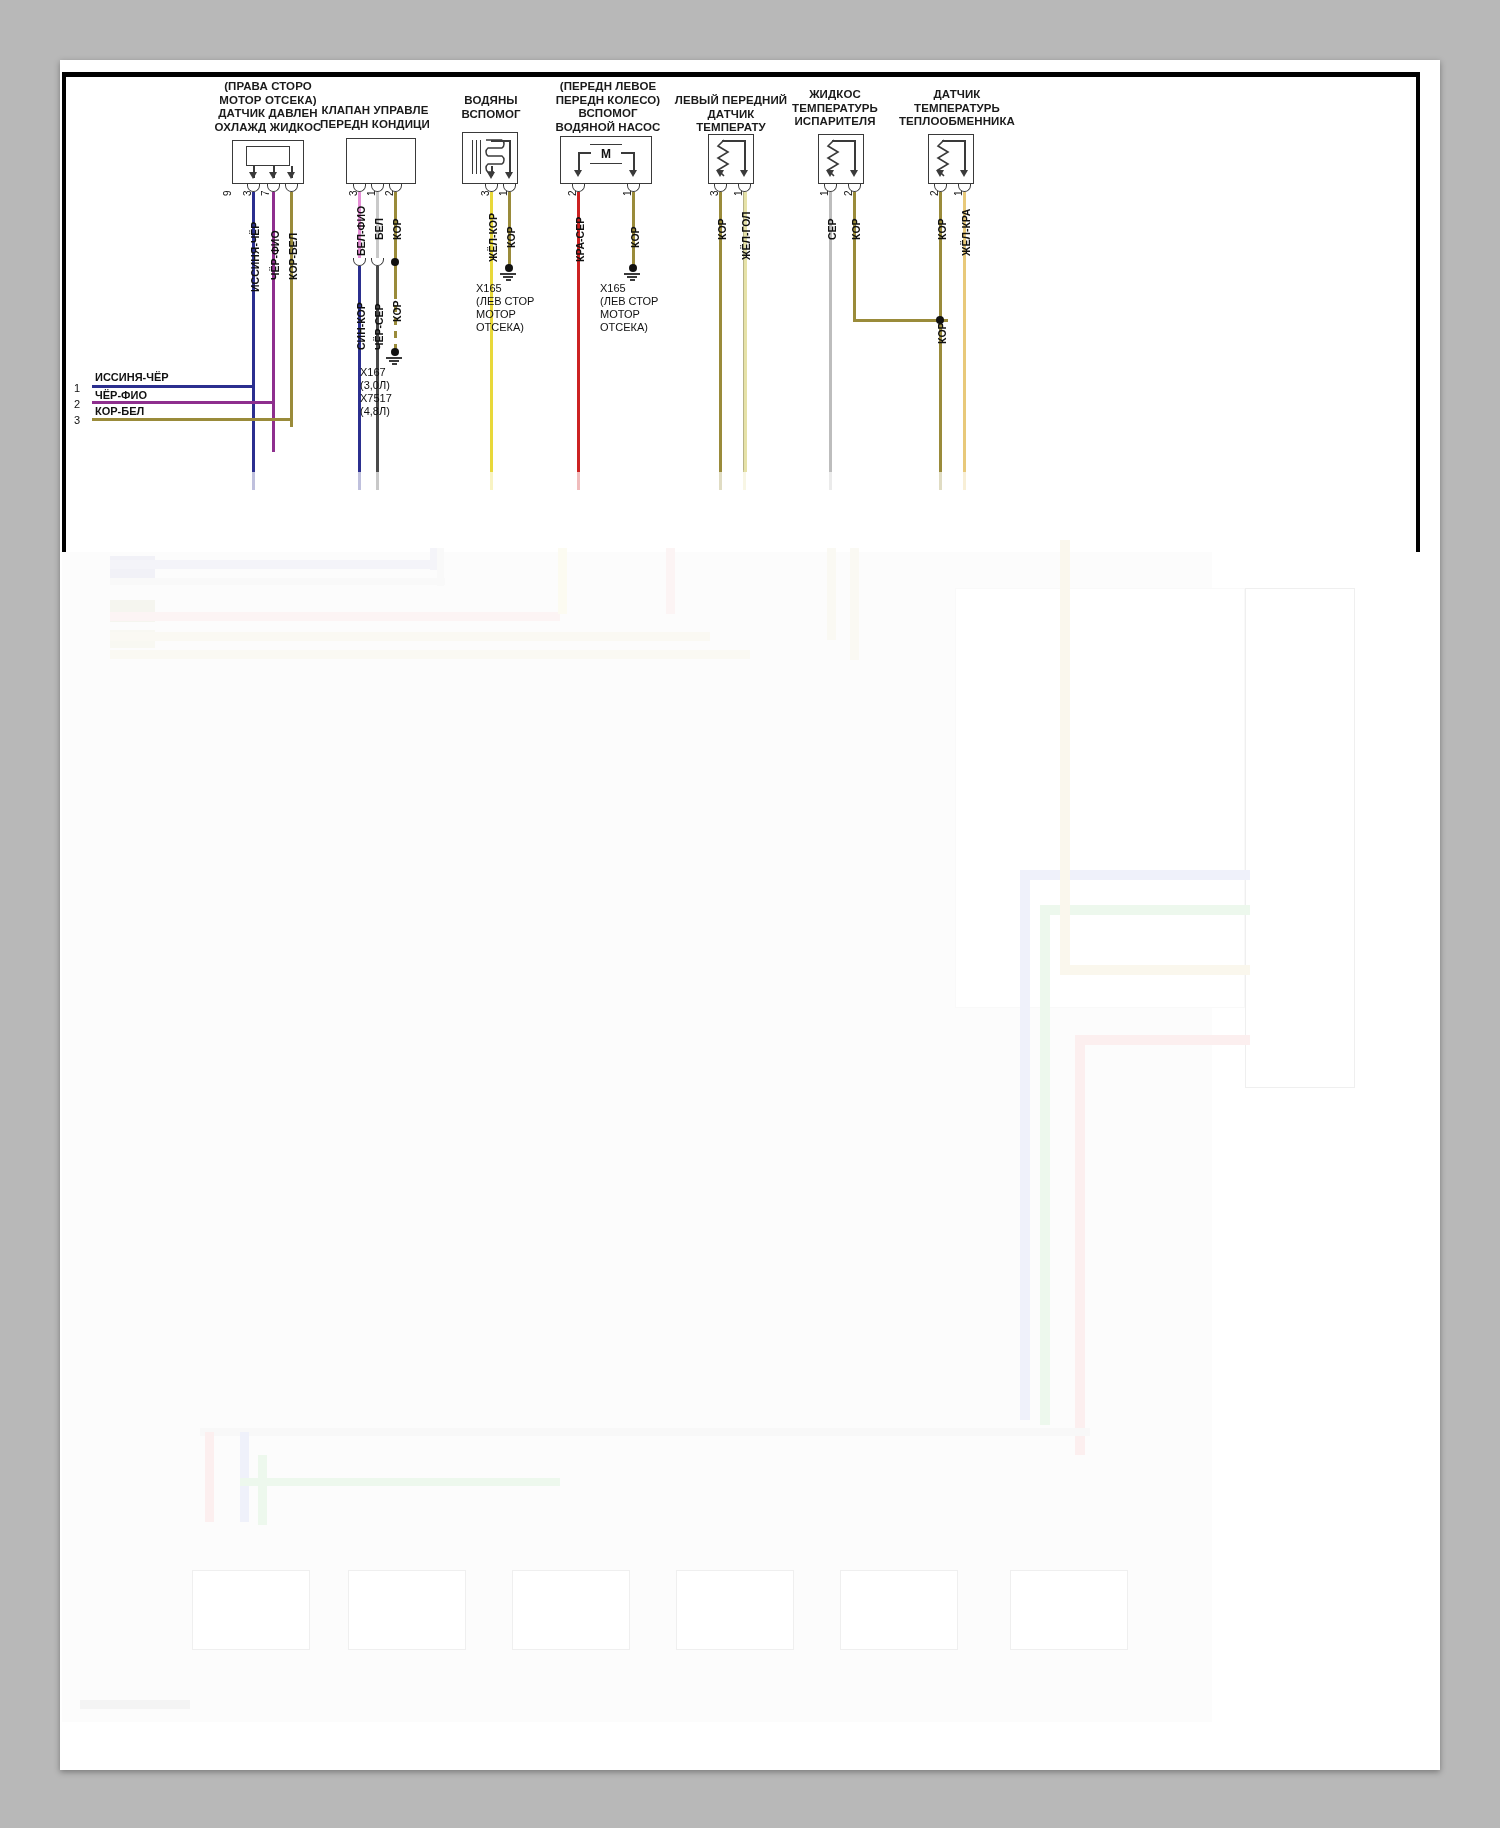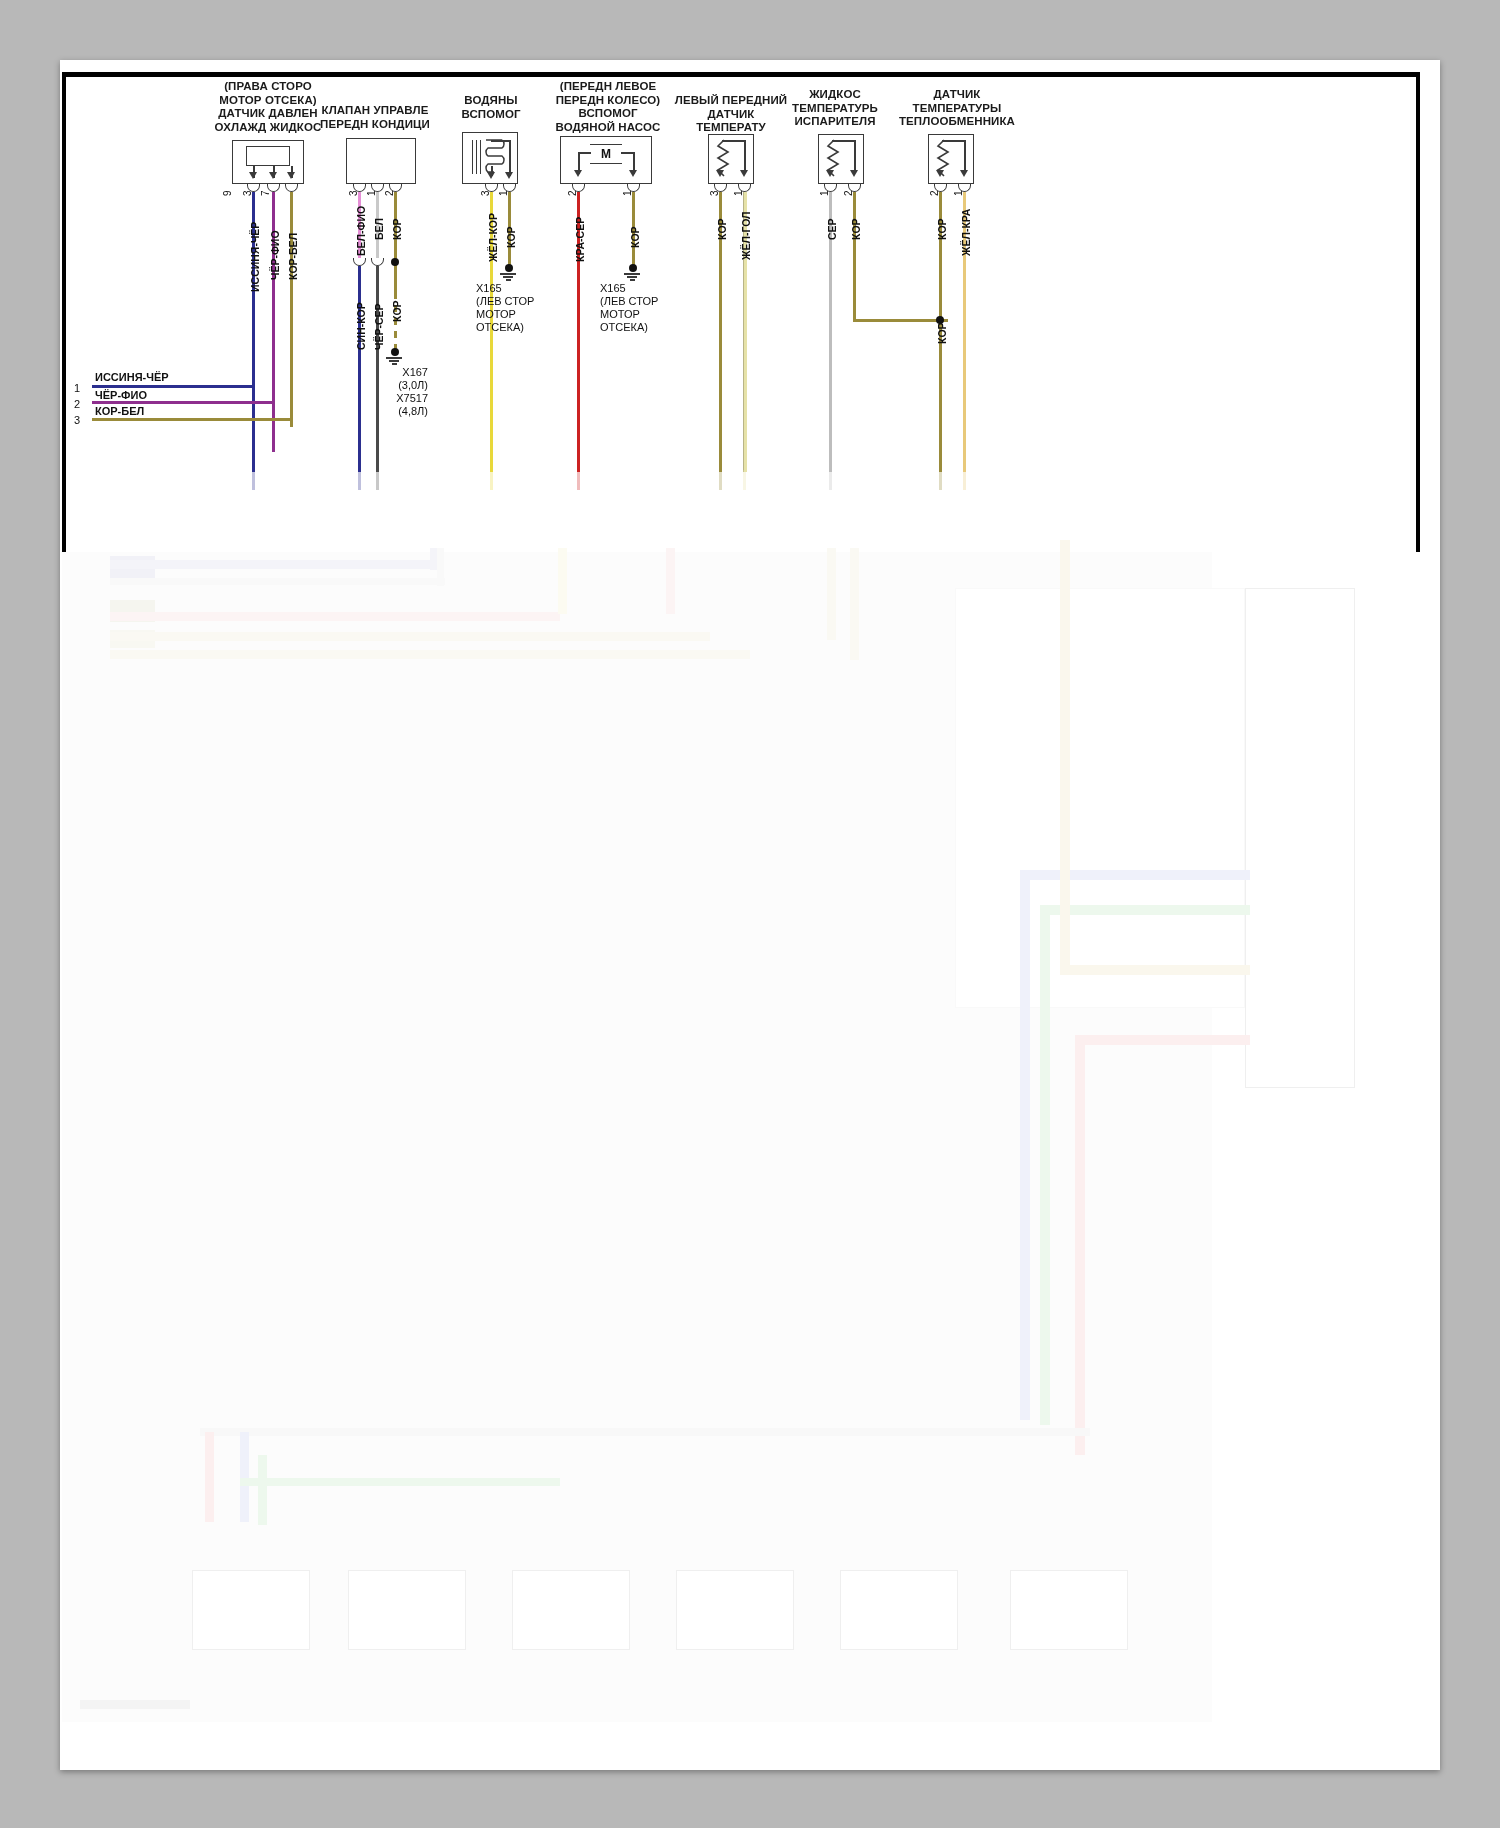--- a/index.html
+++ b/index.html
@@ -13,21 +13,21 @@
             box-sizing:border-box;background:transparent;}
   .comp-title{position:absolute;text-align:center;font-size:11.5px;font-weight:bold;color:#1a1a1a;
               line-height:13.5px;letter-spacing:.1px;white-space:pre-line;}
   .box{position:absolute;border:1.6px solid #3a3a3a;background:#fff;box-sizing:border-box;}
   .innerbox{position:absolute;border:1.4px solid #3a3a3a;background:#fff;box-sizing:border-box;}
   .vwire{position:absolute;width:3px;}
   .vlabel{position:absolute;font-size:10.5px;font-weight:bold;color:#111;
           transform:rotate(-90deg);transform-origin:left top;white-space:nowrap;}
   .pinnum{position:absolute;font-size:10px;color:#111;transform:rotate(-90deg);
           transform-origin:left top;white-space:nowrap;}
-  .gndlabel{position:absolute;font-size:11px;color:#111;text-align:right;line-height:13px;
+  .gndlabel{position:absolute;font-size:11px;color:#111;text-align:left;line-height:13px;
             white-space:pre-line;}
   .dot{position:absolute;width:8px;height:8px;border-radius:50%;background:#111;}
   .conn-num{position:absolute;font-size:11px;color:#111;}
   .conn-txt{position:absolute;font-size:11px;color:#111;font-weight:bold;}
   .hwire{position:absolute;height:3px;}
   .faded{opacity:.16;}
   .faded2{opacity:.30;}
   .ghostbox{position:absolute;border:1.5px solid #9a9a9a;background:#fff;box-sizing:border-box;}
   .motor-sym{position:absolute;border:1.5px solid #3a3a3a;font-size:12px;font-weight:bold;
              color:#111;display:flex;align-items:center;justify-content:center;background:#fff;}
@@ -275,21 +275,21 @@
   <div class="pinnum" style="left:819px;top:196px;">1</div>
   <div class="pinnum" style="left:843px;top:196px;">2</div>
 
   <div class="vwire" style="left:829px;top:192px;height:280px;background:#bdbdbd;"></div>
   <div class="vwire" style="left:853px;top:192px;height:130px;background:#9a8b3a;"></div>
   <div class="hwire" style="left:853px;top:319px;width:95px;background:#9a8b3a;"></div>
 
   <div class="vlabel" style="left:826px;top:240px;">СЕР</div>
   <div class="vlabel" style="left:850px;top:240px;">КОР</div>
 
-  <div class="comp-title" style="left:890px;top:88px;width:134px;">ДАТЧИК ТЕМПЕРАТУРЫ
+  <div class="comp-title" style="left:890px;top:88px;width:134px;">ДАТЧИК ТЕМПЕРАТУРЬ
 ТЕПЛООБМЕННИКА</div>
   <div class="box" style="left:928px;top:134px;width:46px;height:50px;"></div>
   <svg style="position:absolute;left:934px;top:138px;" width="20" height="42" viewBox="0 0 20 42">
     <path d="M10 2 L4 8 L14 14 L4 20 L14 26 L4 32 L10 38" fill="none" stroke="#3a3a3a" stroke-width="1.6"></path>
   </svg>
   <div class="hline" style="left:942px;top:140px;width:22px;"></div>
   <div class="vline" style="left:964px;top:140px;height:32px;"></div>
   <div class="arrow" style="left:936px;top:170px;"></div>
   <div class="arrow" style="left:960px;top:170px;"></div>
   <div class="socket" style="left:934px;top:184px;"></div>

